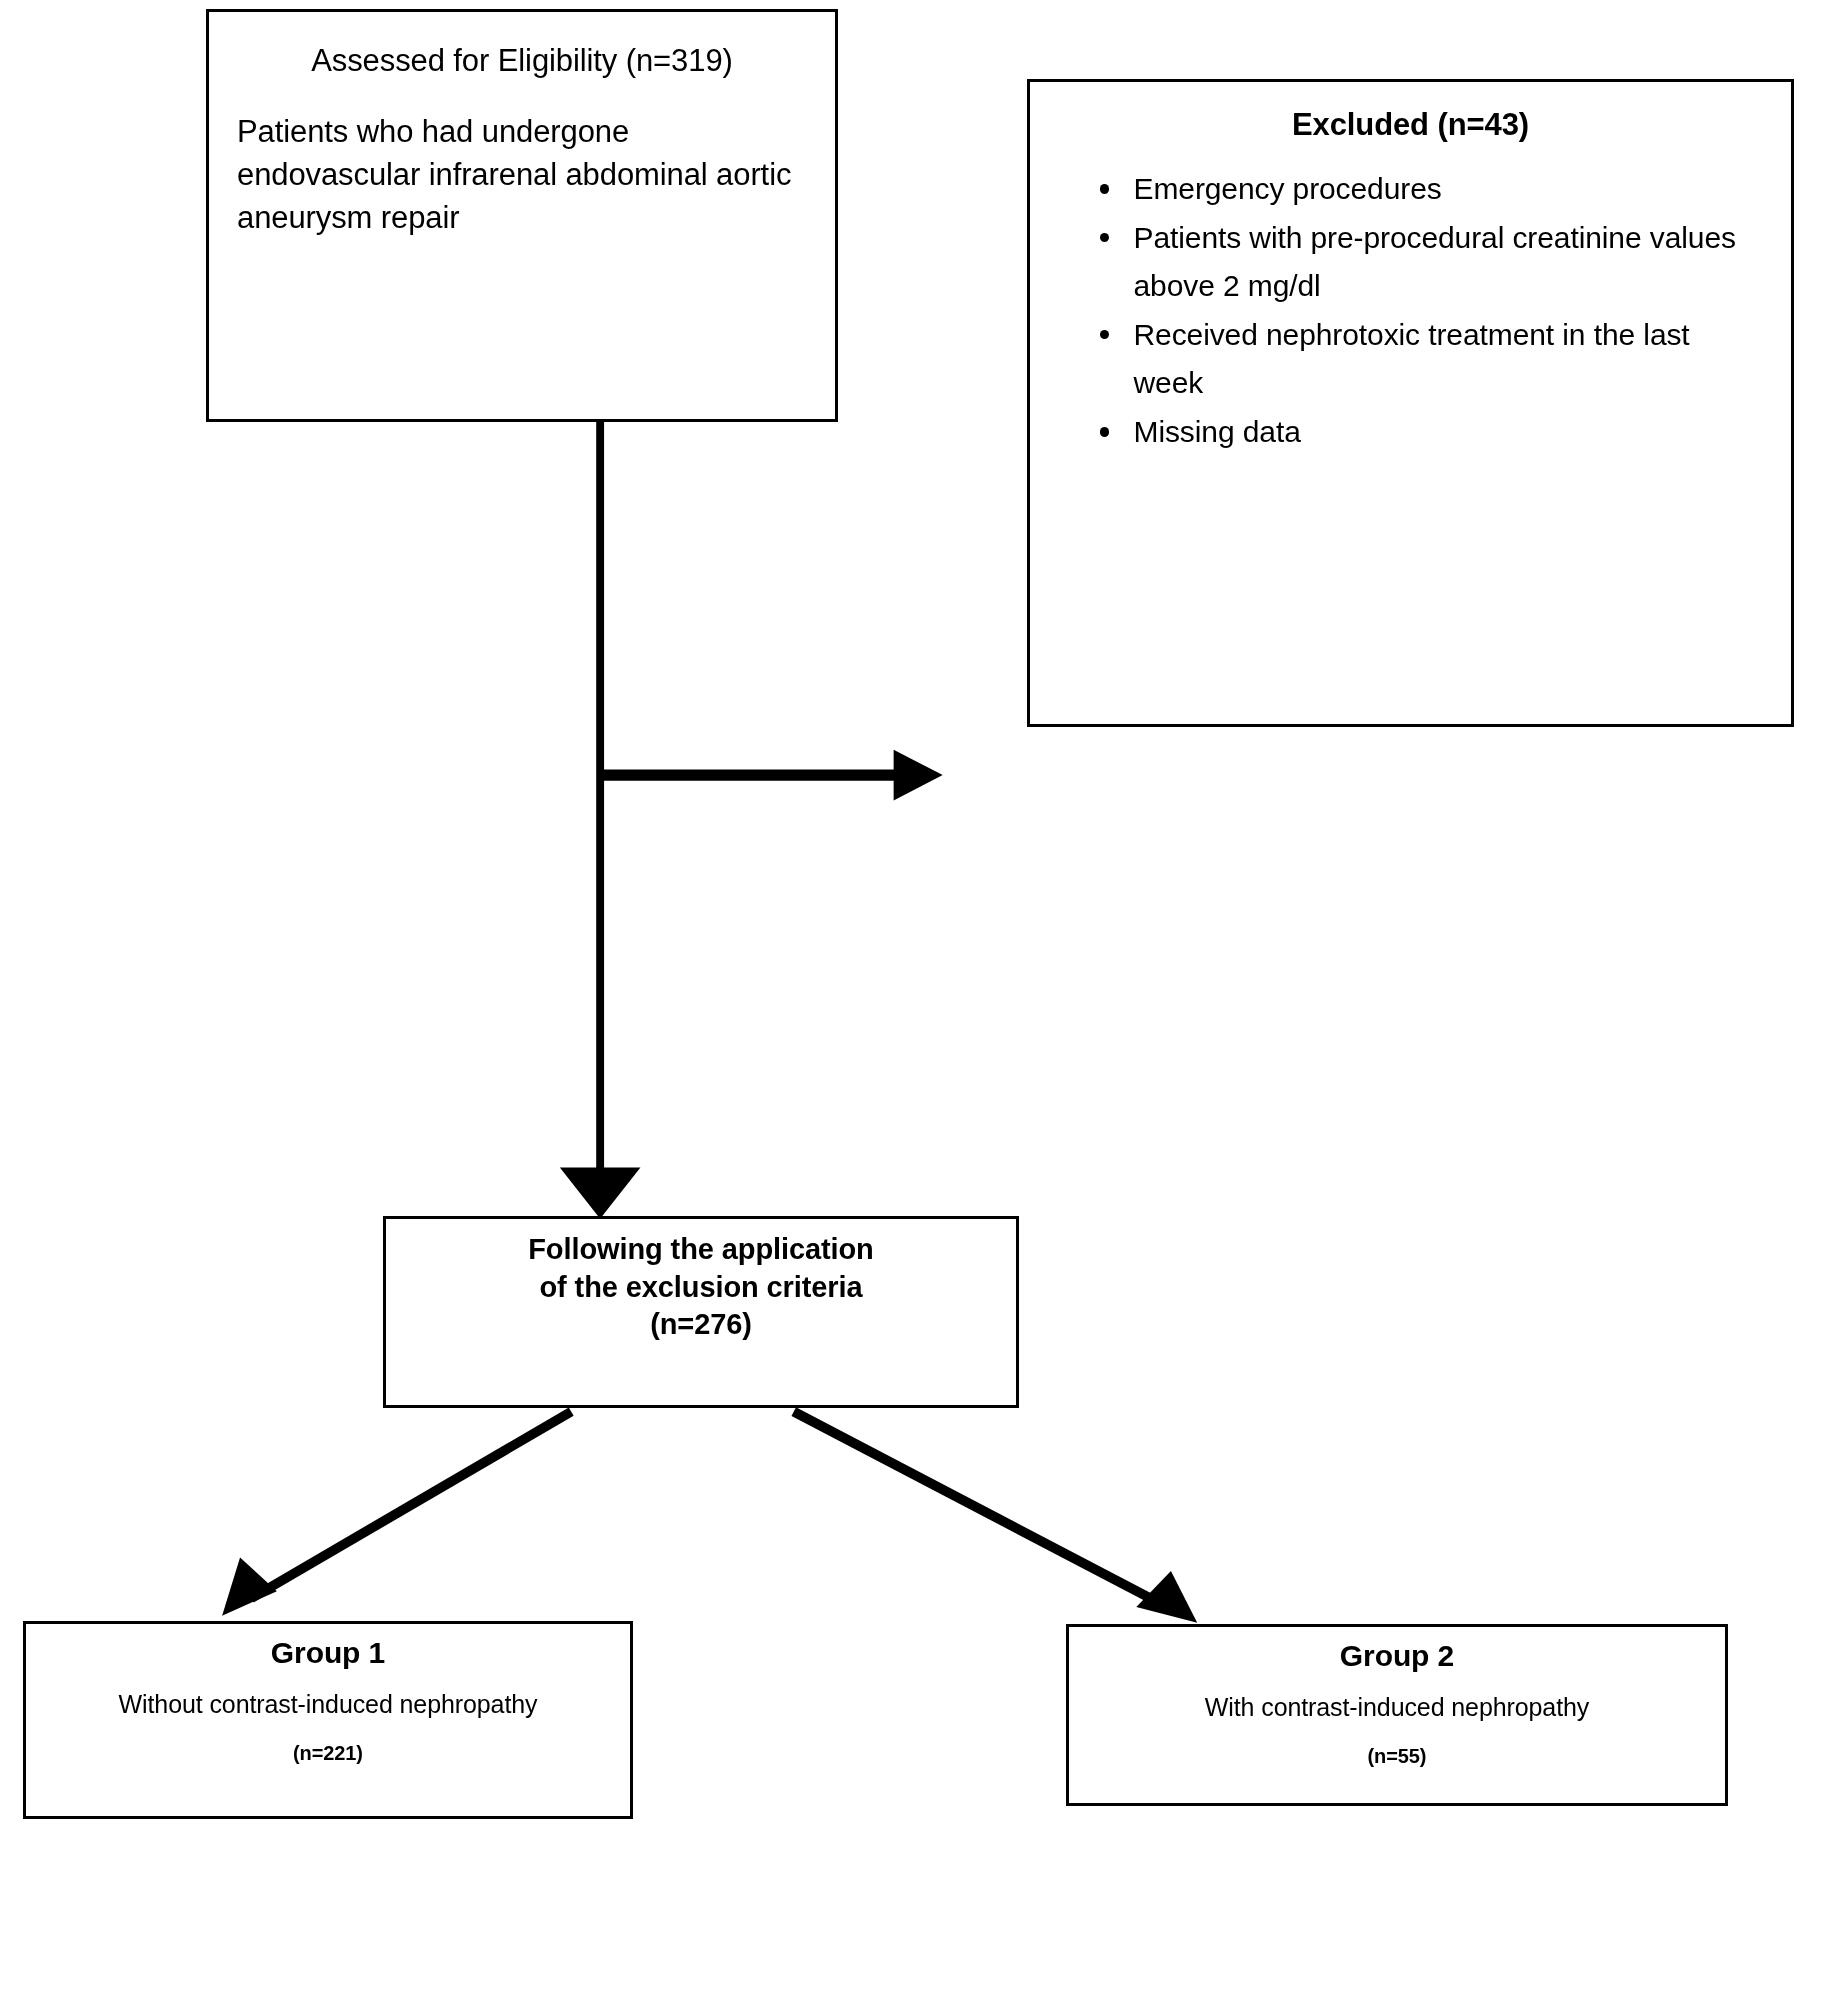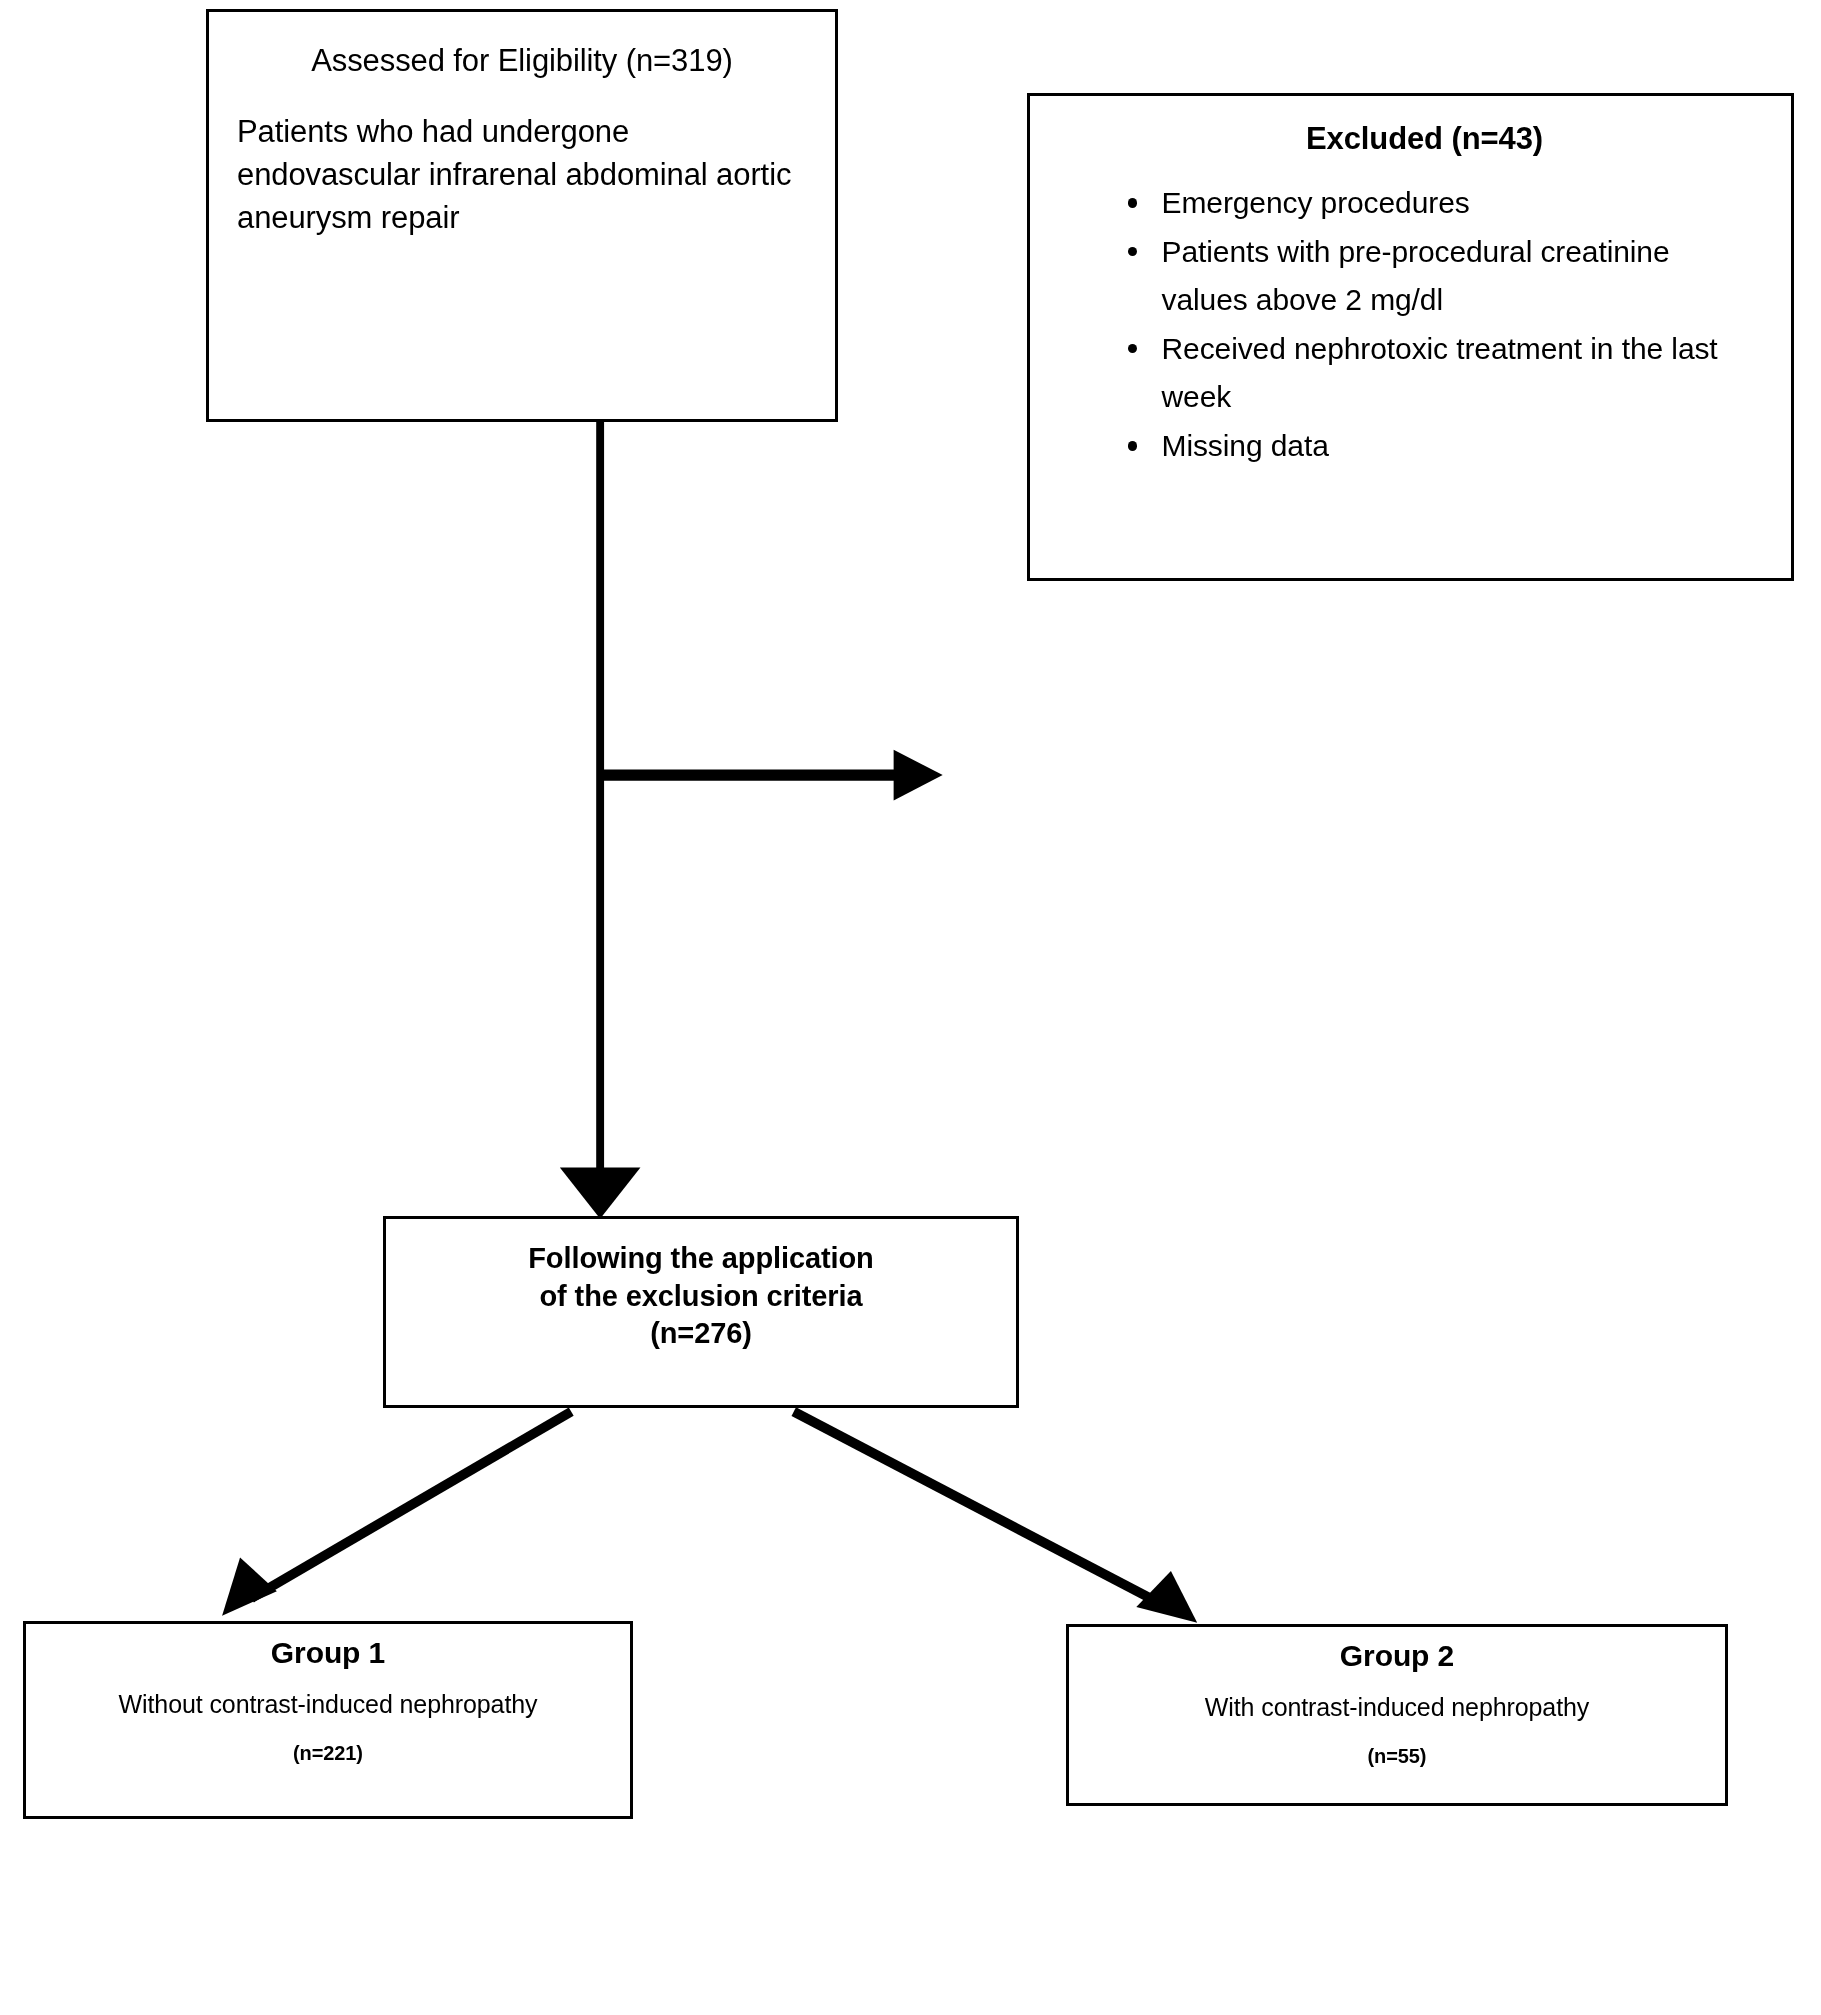--- a/index.html
+++ b/index.html
@@ -45,21 +45,21 @@
   .body-para {
     font-weight: normal;
     font-size: 31px;
     line-height: 1.40;
     text-align: left;
     margin-top: 31px;
     letter-spacing: -0.1px;
   }
 
   
-  #box-excluded { left: 1027px; top: 93px; width: 767px; height: 488px; padding-left: 28px; }
+  #box-excluded { left: 1027px; top: 79px; width: 767px; height: 648px; }
   #box-excluded .box-inner { padding: 26px 24.5px 0 24.5px; }
   .excl-heading {
     font-weight: bold;
     font-size: 31px;
     text-align: center;
     line-height: 1.1;
     letter-spacing: -0.1px;
   }
   .bullet-list {
     list-style: none;
@@ -80,21 +80,21 @@
     top: 19px;
     width: 9.6px;
     height: 9.6px;
     border-radius: 50%;
     background: #000000;
   }
 
   
   #box-postexclusion { left: 383px; top: 1216px; width: 636px; height: 192px; }
   #box-postexclusion .box-inner {
-    padding: 21px 16px 0 16px;
+    padding: 12px 16px 0 16px;
     align-items: center;
     justify-content: flex-start;
     border-radius: 19px;
   }
   .mid-line {
     font-weight: bold;
     font-size: 29px;
     line-height: 1.30;
     text-align: center;
     letter-spacing: -0.1px;

